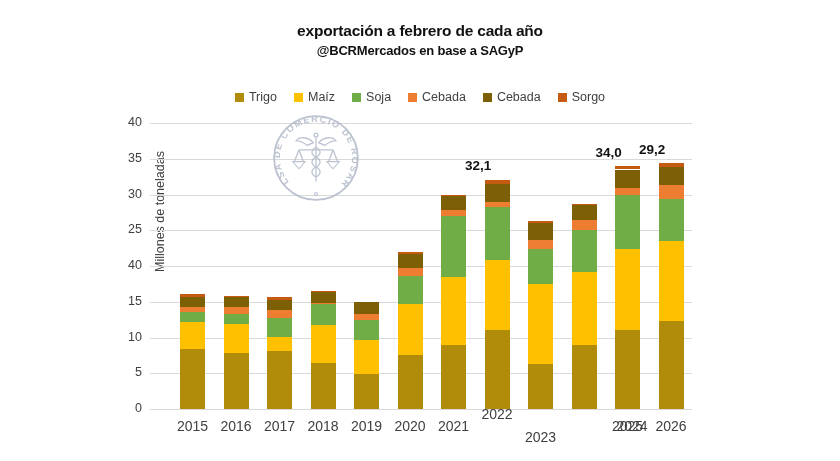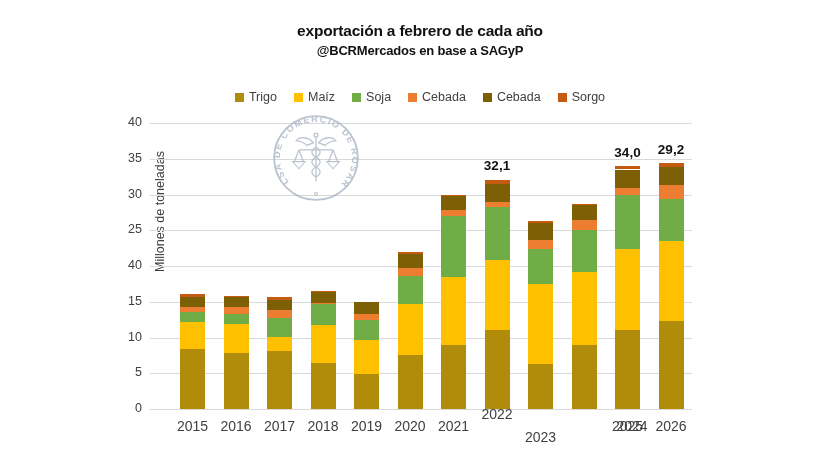--- a/index.html
+++ b/index.html
@@ -16,21 +16,21 @@
   .legend-item{display:flex;align-items:center;gap:5px;}
   .legend-swatch{width:9px;height:9px;display:inline-block;}
   .legend-label{font-size:12.5px;color:#404040;}
 
   .plot{position:absolute;left:150px;top:123px;width:542px;height:286px;}
   .gridline{position:absolute;left:0;width:100%;height:1px;background:#d9d9d9;}
   .y-tick{position:absolute;left:-46px;width:38px;text-align:right;
           font-size:12.5px;color:#404040;}
   .x-tick{position:absolute;width:60px;text-align:center;font-size:14px;color:#404040;}
   .bar-seg{position:absolute;}
-  .bar-note{position:absolute;width:64px;text-align:center;font-size:13.5px;
+  .bar-note{position:absolute;width:64px;font-size:13.5px;
             font-weight:bold;color:#111;}
   .ylab{position:absolute;left:100px;top:265px;transform:rotate(-90deg) translateX(50%);
         transform-origin:center;font-size:12.5px;color:#404040;white-space:nowrap;}
 
   .watermark{position:absolute;left:271px;top:113px;opacity:0.78;}
 </style>
 </head>
 <body>
 
 <div class="canvas">

